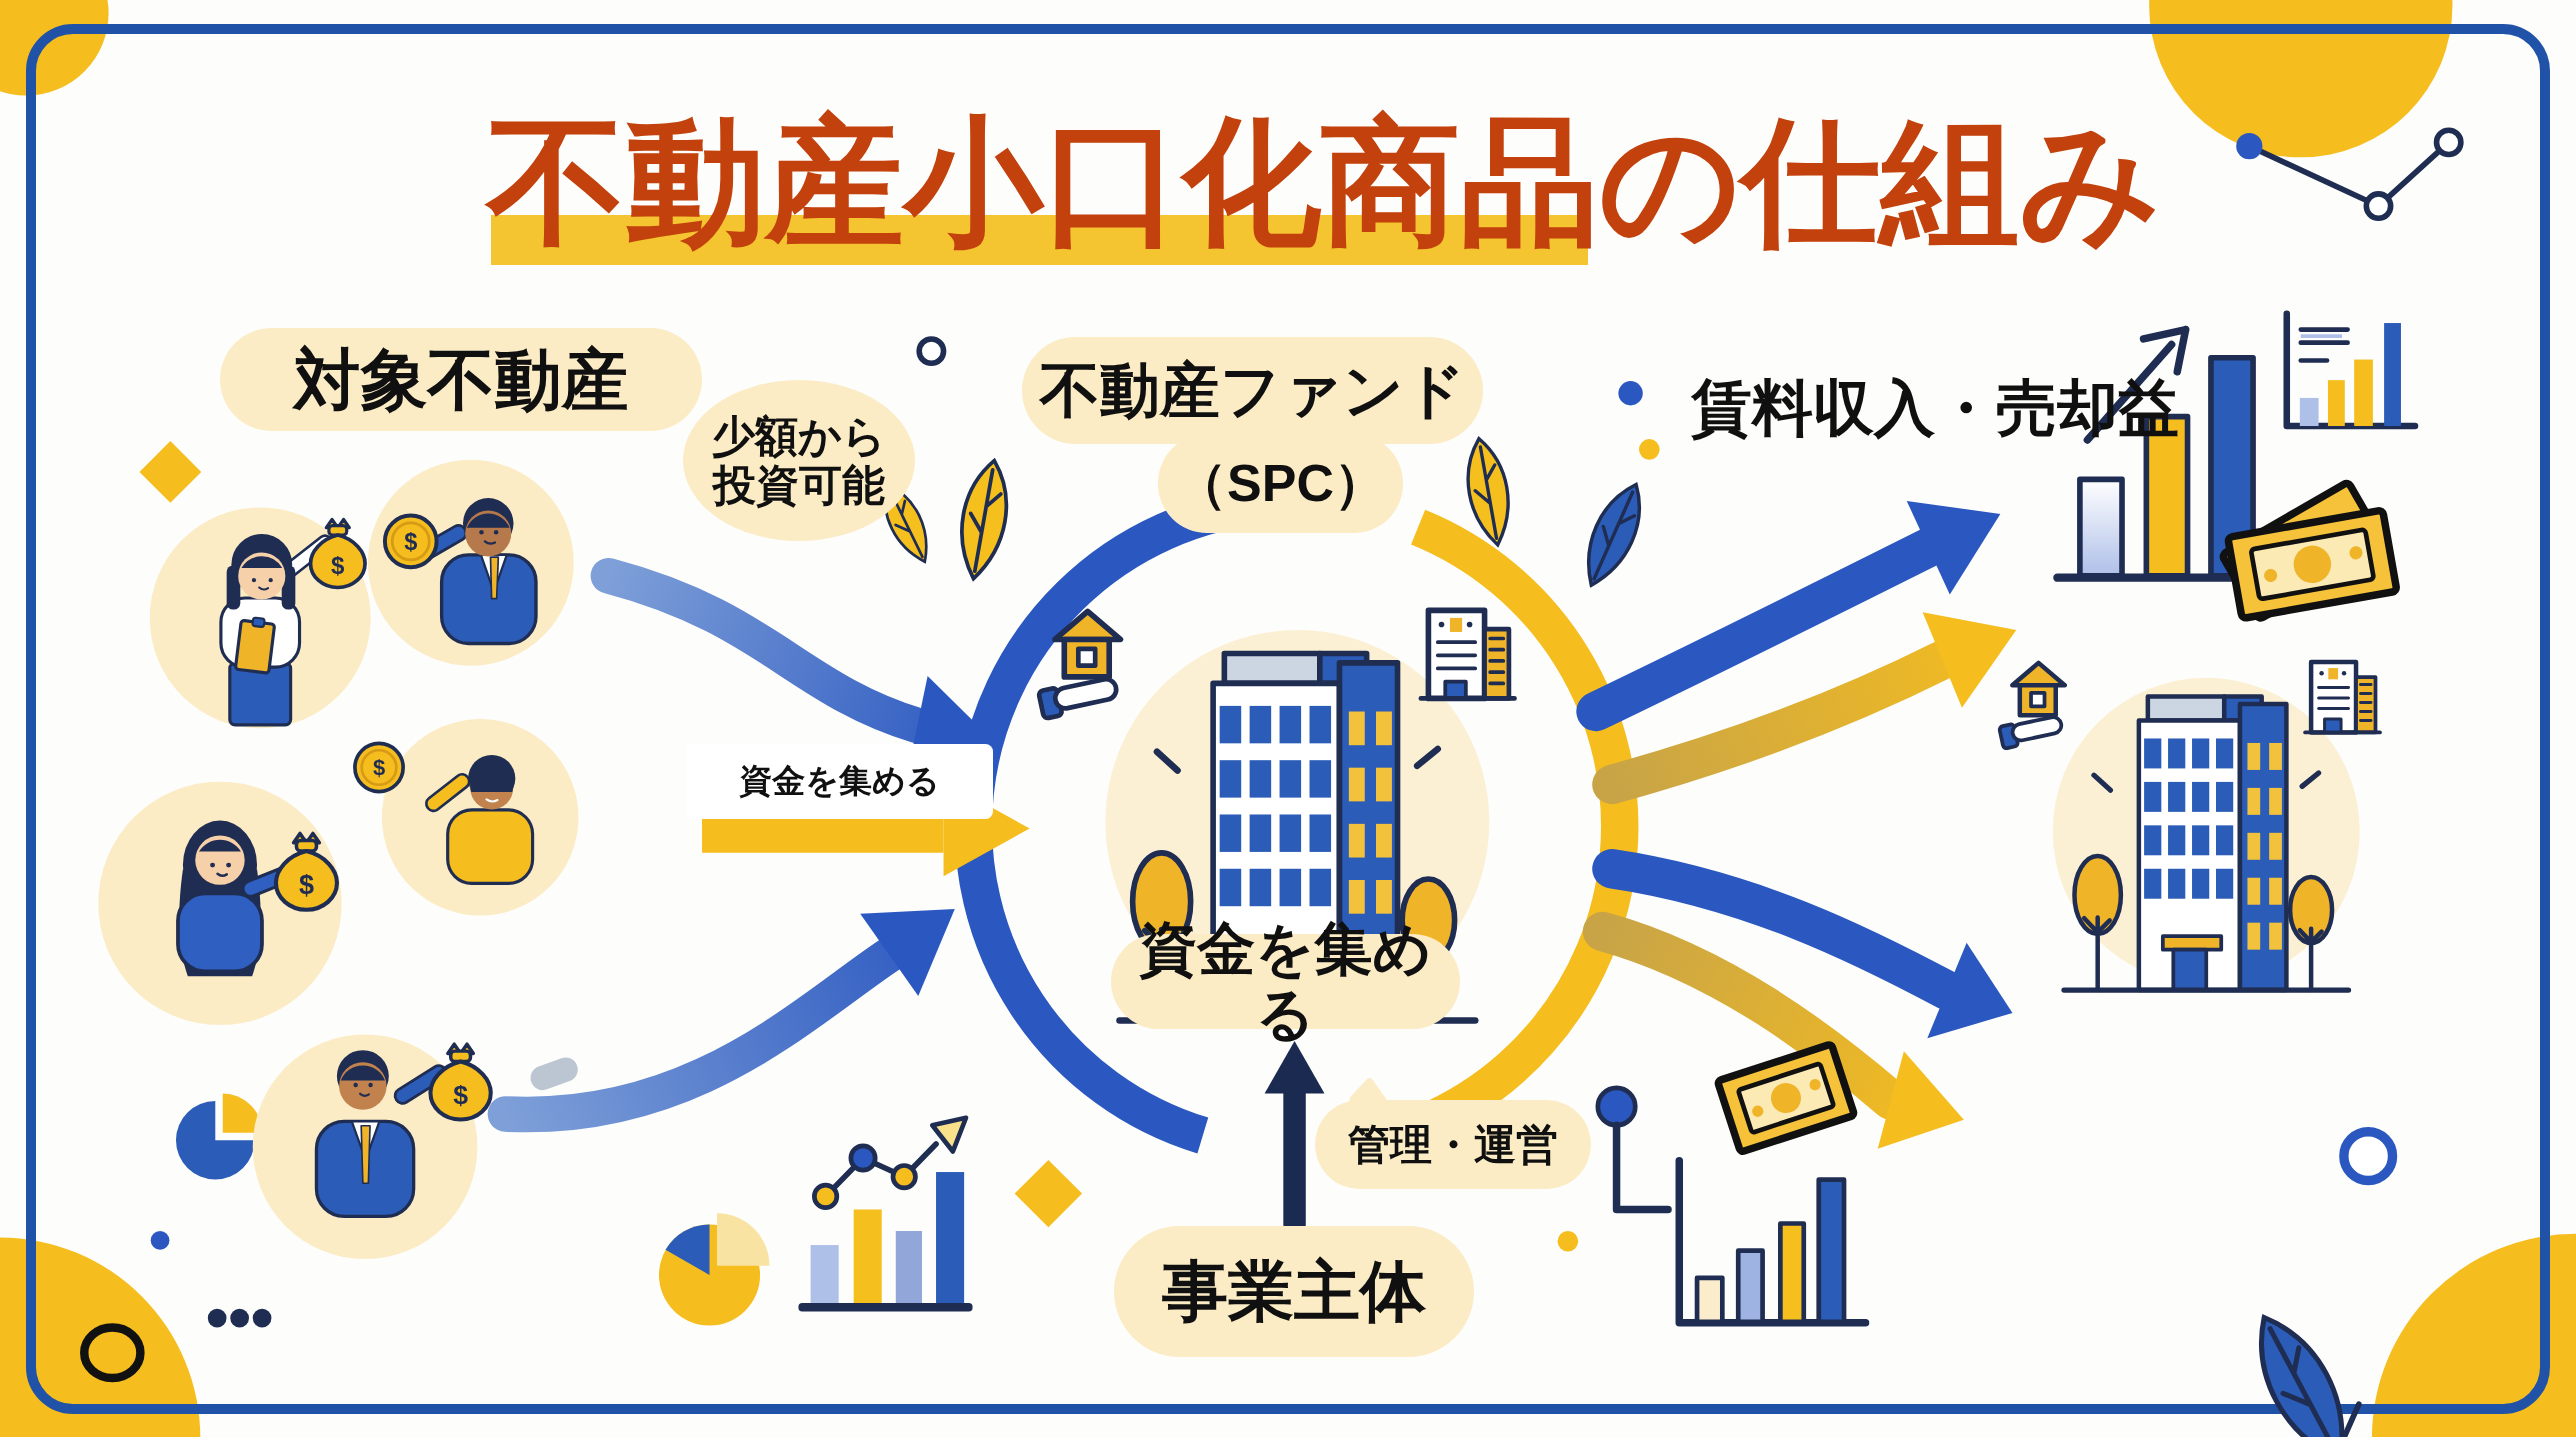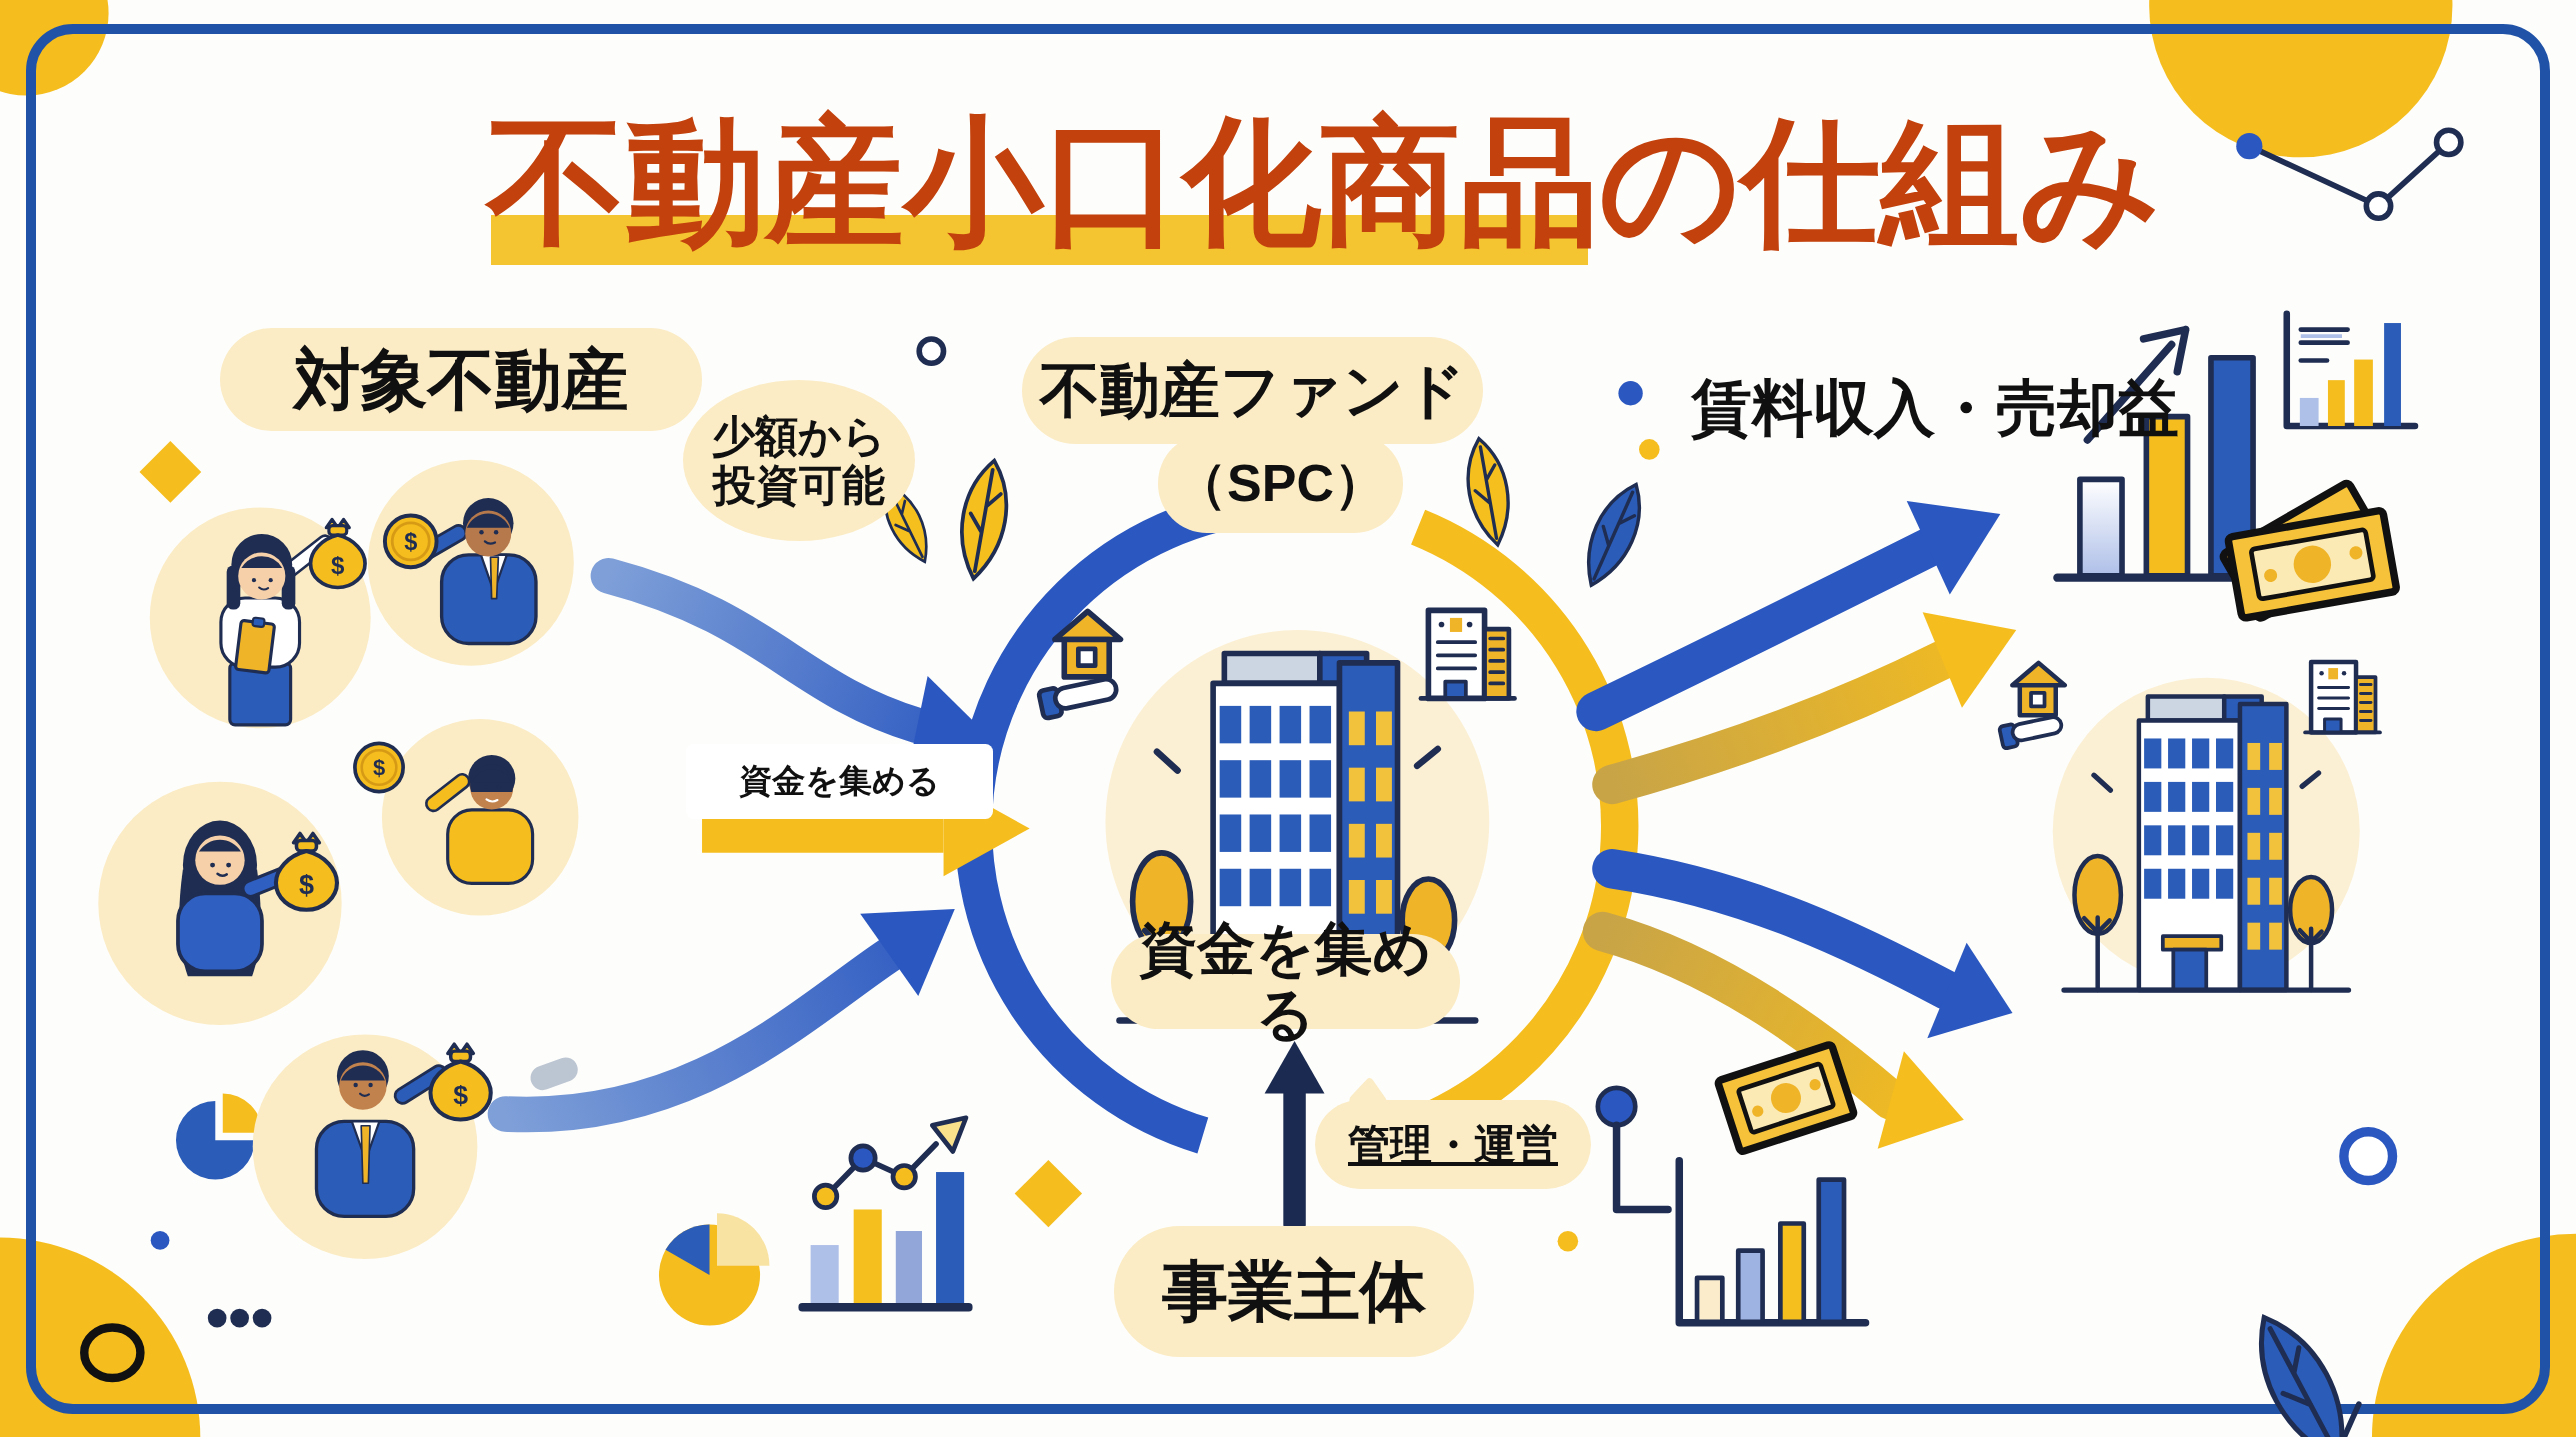--- a/index.html
+++ b/index.html
@@ -396,21 +396,21 @@
     <div>投資可能</div>
   </div>
 
   <div class="lbl pill" style="left:1022px;top:337px;width:461px;height:107px;border-radius:54px;font-size:60px;">不動産ファンド</div>
   <div class="lbl pill" style="left:1158px;top:434px;width:245px;height:99px;border-radius:49px;font-size:52px;">（SPC）</div>
 
   <div class="lbl" style="left:686px;top:744px;width:307px;height:75px;background:#fff;font-size:33px;border-radius:7.5px;">資金を集める</div>
 
   <div class="lbl pill" style="left:1111px;top:934px;width:349px;height:95px;border-radius:49px;font-size:58px;">資金を集める</div>
 
-  <div class="lbl pill bubble-tail" style="left:1315px;top:1100px;width:276px;height:89px;border-radius:45px;font-size:42px;text-decoration:underline;">管理・運営</div>
+  <div class="lbl pill bubble-tail" style="left:1315px;top:1100px;width:276px;height:89px;border-radius:45px;font-size:42px;">管理・運営</div>
 
   <div class="lbl pill" style="left:1114px;top:1226px;width:360px;height:131px;border-radius:66px;font-size:66px;text-align:center;">事業主体</div>
 
   <div class="lbl" style="left:1691px;top:374px;font-size:61px;white-space:nowrap;">賃料収入・売却益</div>
 
 
 </div>
 
 
 </body></html>

